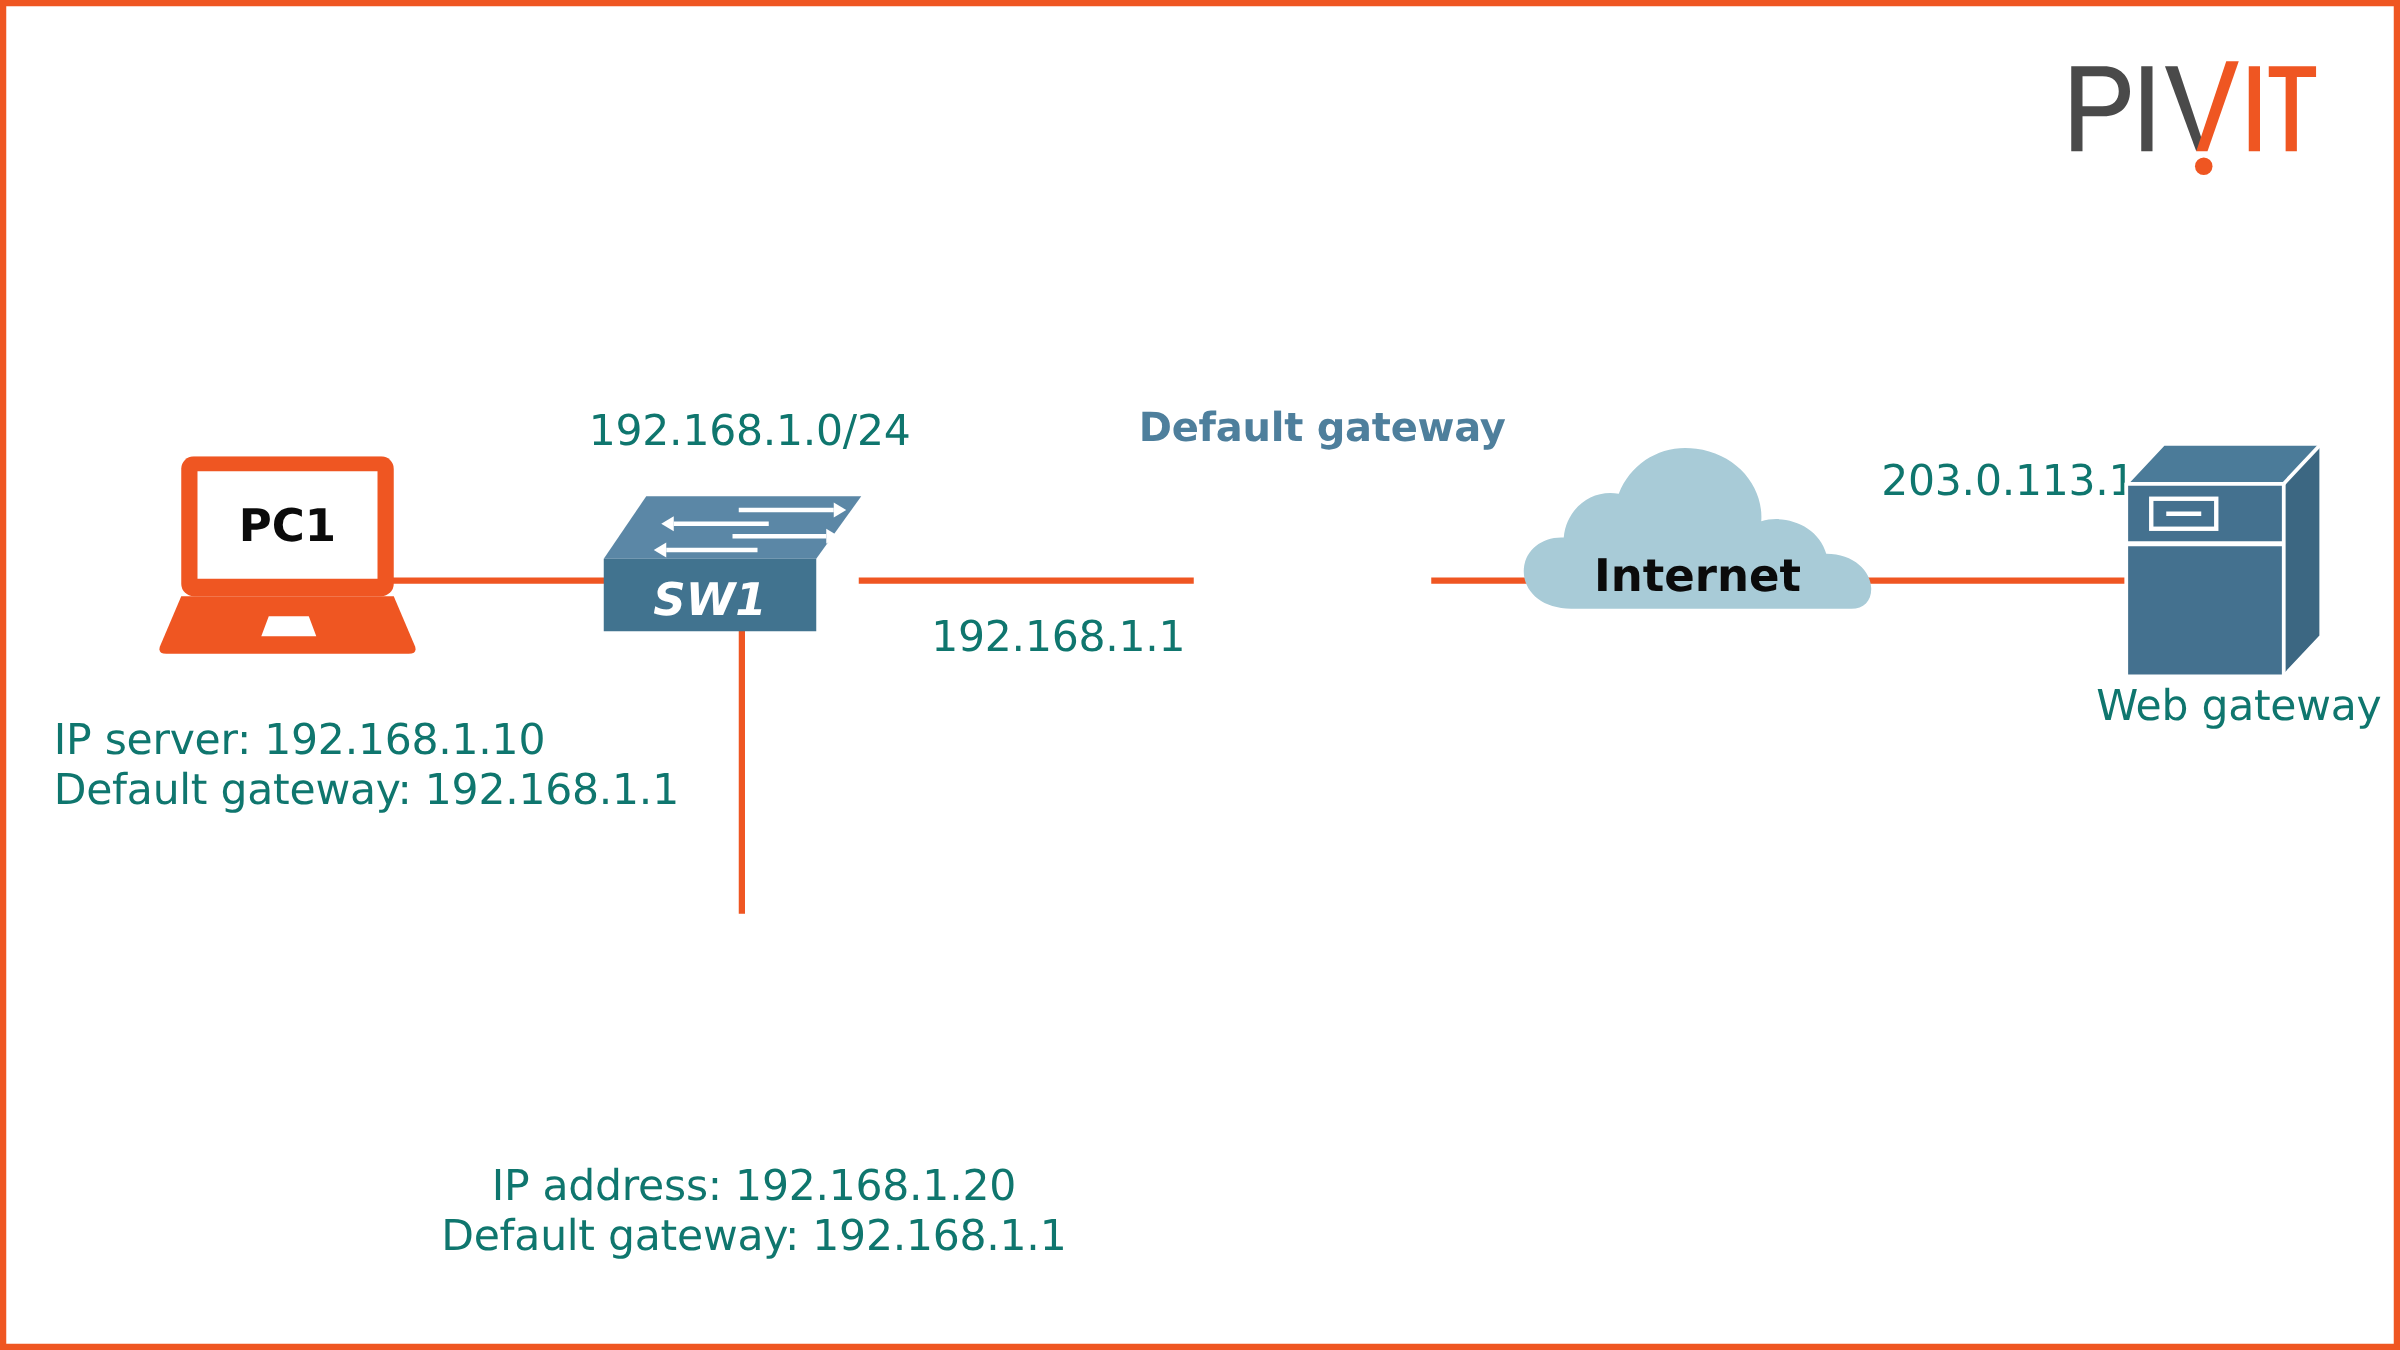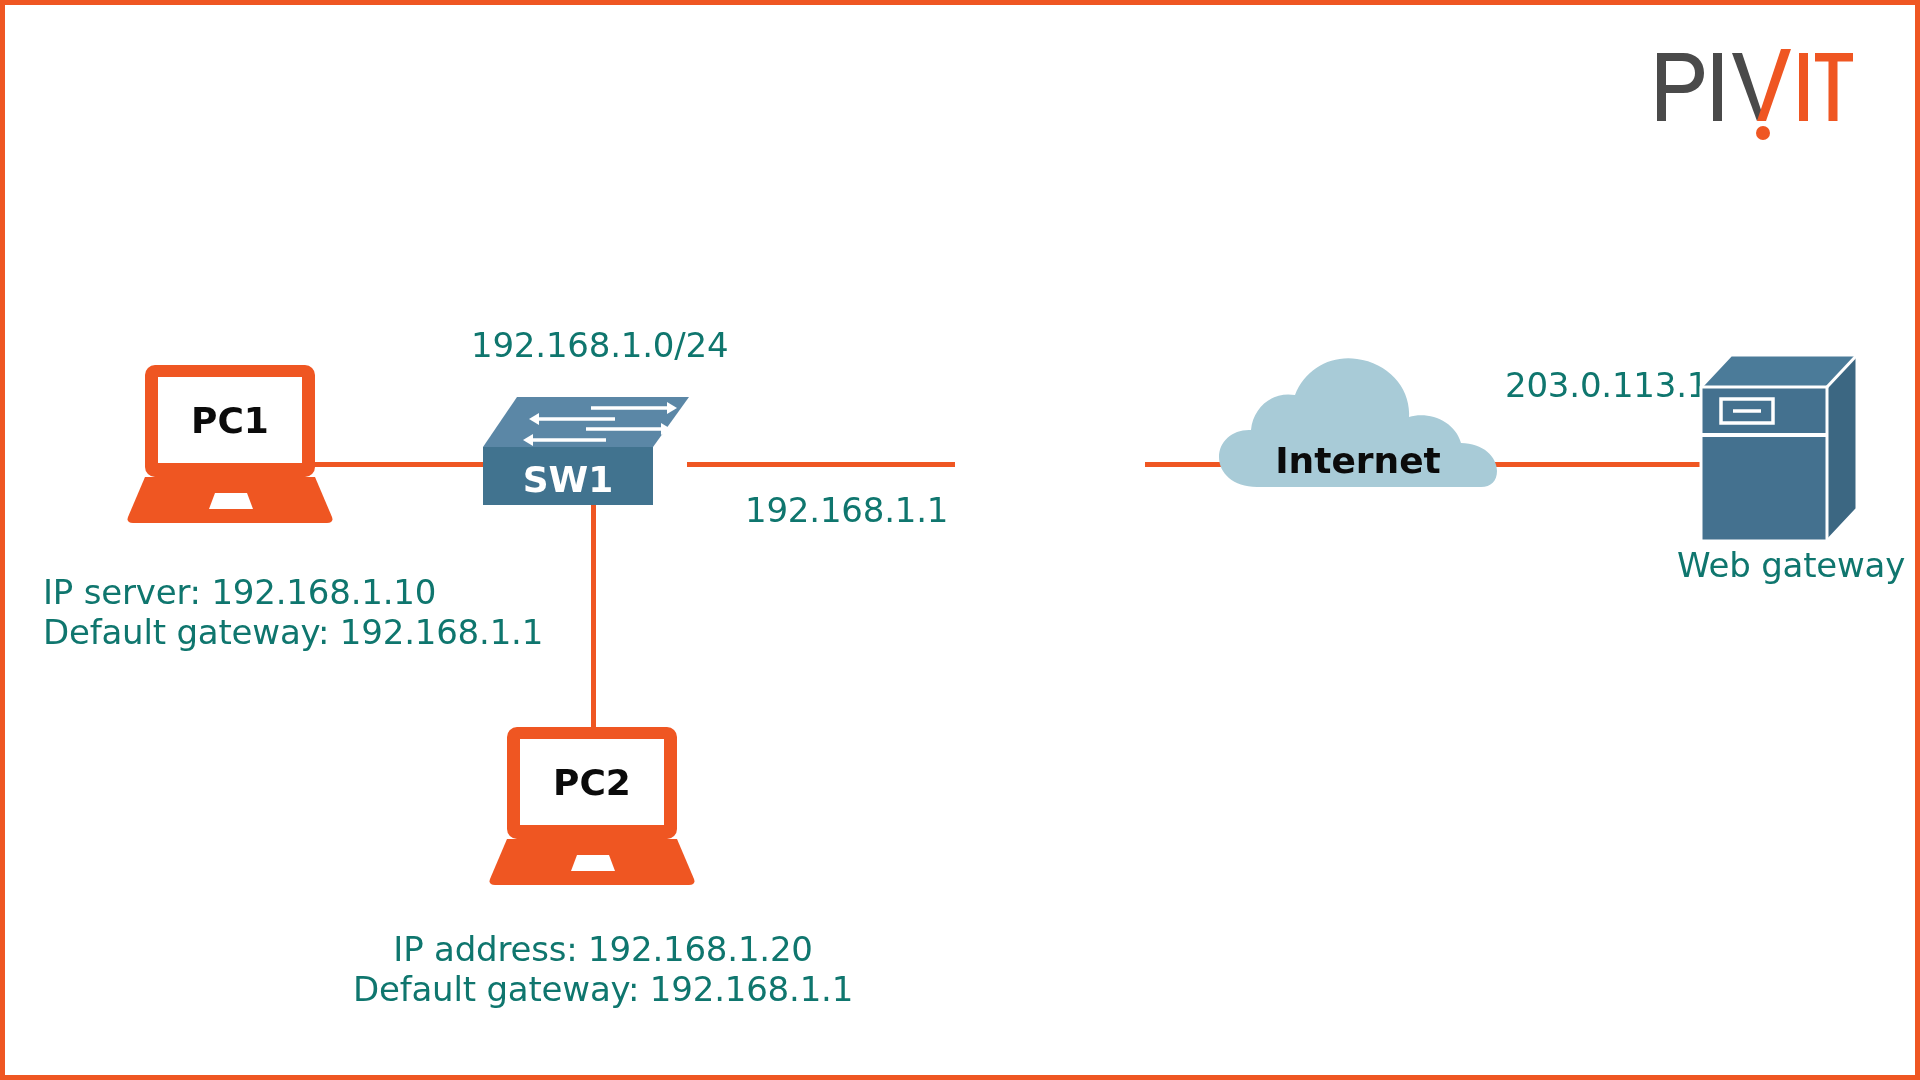--- a/index.html
+++ b/index.html
@@ -58,21 +58,21 @@
     right: 62px;
     top: 40px;
     width: 200px;
     height: 95px;
   }
 
   
   .laptop { position: absolute; }
 
   
-  .switch { position: absolute; }
+  .switch { position: absolute; font-style: italic; }
 
   
   .router { position: absolute; }
 
   
   .cloud { position: absolute; }
 
   
   .server { position: absolute; }
 
@@ -146,34 +146,26 @@
       <g fill="#ffffff">
         <path d="M186 7 L196 13 L186 19 Z"></path>
         <path d="M180 28 L190 34 L180 40 Z"></path>
         <path d="M58 18 L48 24 L58 30 Z"></path>
         <path d="M52 39 L42 45 L52 51 Z"></path>
       </g>
       <text class="svg-text" x="87" y="97" font-size="36" fill="#ffffff" text-anchor="middle">SW1</text>
     </svg>
   </div>
 
-  <div class="laptop" style="left:482px; top:722px;">
-    <svg width="210" height="160" viewBox="0 0 210 160" xmlns="http://www.w3.org/2000/svg">
-      <rect x="20" y="0" width="170" height="112" rx="10" ry="10" fill="#ef5622"></rect>
-      <rect x="33" y="12" width="144" height="86" fill="#ffffff"></rect>
-      <path d="M20 112 L190 112 L207 152 Q209 158 202 158 L8 158 Q1 158 3 152 Z" fill="#ef5622"></path>
-      <path d="M90 128 L122 128 L128 144 L84 144 Z" fill="#ffffff"></path>
-      <text class="svg-text" x="105" y="68" font-size="36" fill="#0b0b0b" text-anchor="middle">PC2</text>
-    </svg>
-  </div>
   <div class="label sz-34 multiline" style="left:348px; top:925px;">
     <div style="text-align:center;">IP address: 192.168.1.20</div>
     <div style="text-align:center;">Default gateway: 192.168.1.1</div>
   </div>
 
+  <div class="label gw" style="left:906px; top:318px;">Default gateway</div>
   <div class="label sz-34" style="left:740px; top:485px;text-align:center;">192.168.1.1</div>
 
 
   <div class="cloud" style="left:1212px; top:348px;">
     <svg width="282" height="140" viewBox="0 0 282 140" xmlns="http://www.w3.org/2000/svg">
       <path d="M40 134
                C16 134 2 120 2 104
                C2 88 16 76 34 77
                C36 54 56 38 78 42
                C88 16 114 2 140 6

